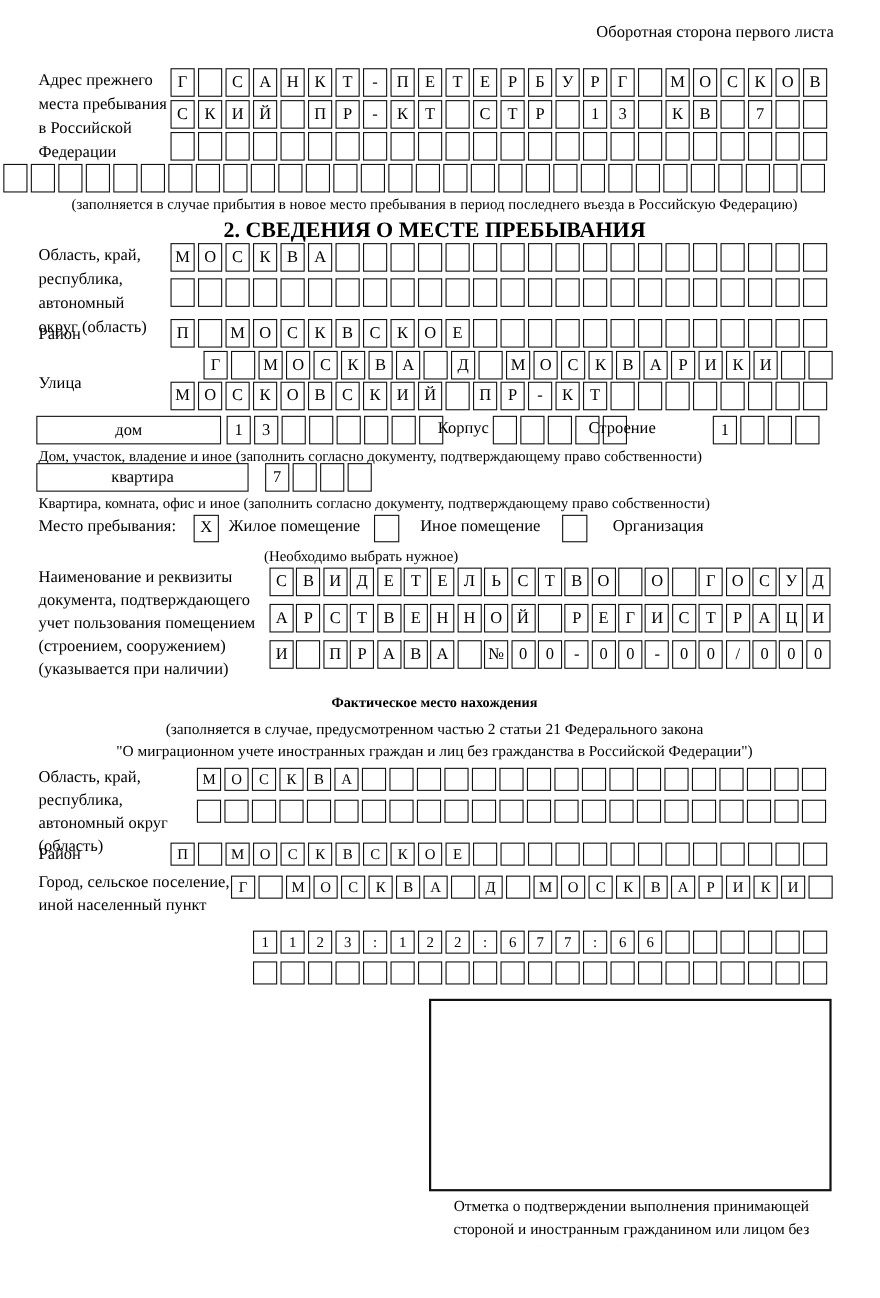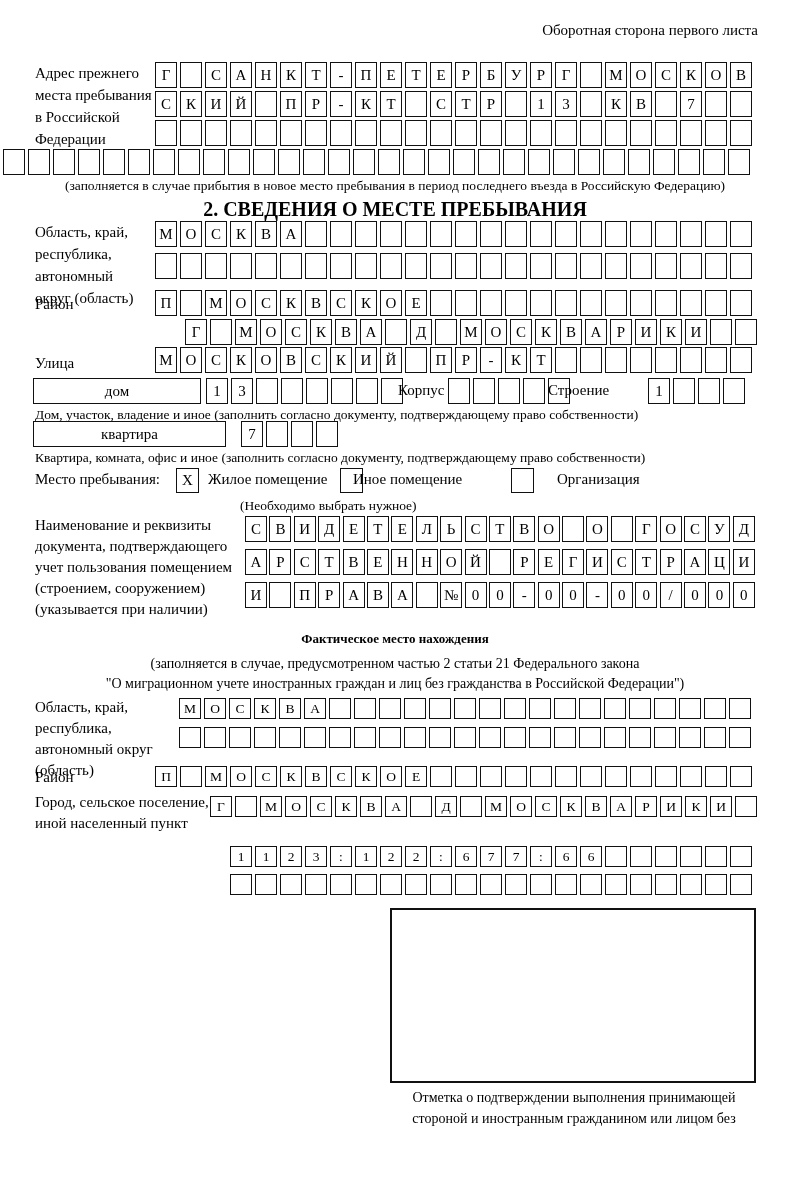--- a/index.html
+++ b/index.html
@@ -259,21 +259,21 @@
       <span class="cell">В</span>
       <span class="cell">А</span>
       <span class="cell">Р</span>
       <span class="cell">И</span>
       <span class="cell">К</span>
       <span class="cell">И</span>
       <span class="cell"></span>
       <span class="cell"></span>
     </div>
 
-  <div class="lbl" style="left:35px;top:352px">Улица</div>
+  <div class="lbl" style="left:35px;top:338px">Улица</div>
   <div class="cr" style="left:155px;top:347px">
       <span class="cell">М</span>
       <span class="cell">О</span>
       <span class="cell">С</span>
       <span class="cell">К</span>
       <span class="cell">О</span>
       <span class="cell">В</span>
       <span class="cell">С</span>
       <span class="cell">К</span>
       <span class="cell">И</span>
@@ -306,21 +306,21 @@
       <span class="cell"></span>
     </div>
   <div class="inlinelbl" style="left:398px;top:382px">Корпус</div>
   <div class="cr" style="left:448px;top:378px">
       <span class="cell"></span>
       <span class="cell"></span>
       <span class="cell"></span>
       <span class="cell"></span>
       <span class="cell"></span>
     </div>
-  <div class="inlinelbl" style="left:548px;top:382px">Строение</div>
+  <div class="inlinelbl" style="left:535px;top:382px">Строение</div>
   <div class="cr" style="left:648px;top:378px">
       <span class="cell">1</span>
       <span class="cell"></span>
       <span class="cell"></span>
       <span class="cell"></span>
     </div>
   <div class="caption left" style="top:407px">Дом, участок, владение и иное (заполнить согласно документу, подтверждающему право собственности)</div>
 
   <div class="widebox" style="left:33px;top:421px;width:193px">квартира</div>
   <div class="cr" style="left:241px;top:421px">
@@ -328,21 +328,21 @@
       <span class="cell"></span>
       <span class="cell"></span>
       <span class="cell"></span>
     </div>
   <div class="caption left" style="top:450px">Квартира, комната, офис и иное (заполнить согласно документу, подтверждающему право собственности)</div>
 
   <div class="inlinelbl" style="left:35px;top:471px">Место пребывания:</div>
   <div class="chk" style="left:176px;top:468px">X</div>
   <div class="inlinelbl" style="left:208px;top:471px">Жилое помещение</div>
   <div class="chk" style="left:340px;top:468px"></div>
-  <div class="inlinelbl" style="left:353px;top:471px">Иное помещение</div>
+  <div class="inlinelbl" style="left:382px;top:471px">Иное помещение</div>
   <div class="chk" style="left:511px;top:468px"></div>
   <div class="inlinelbl" style="left:557px;top:471px">Организация</div>
   <div class="caption left" style="left:240px;top:498px">(Необходимо выбрать нужное)</div>
 
   <div class="lbl tight" style="left:35px;top:515px;width:205px">Наименование и реквизиты документа, подтверждающего учет пользования помещением (строением, сооружением) (указывается при наличии)</div>
   <div class="cr doc" style="left:245px;top:516px">
       <span class="cell">С</span>
       <span class="cell">В</span>
       <span class="cell">И</span>
       <span class="cell">Д</span>

